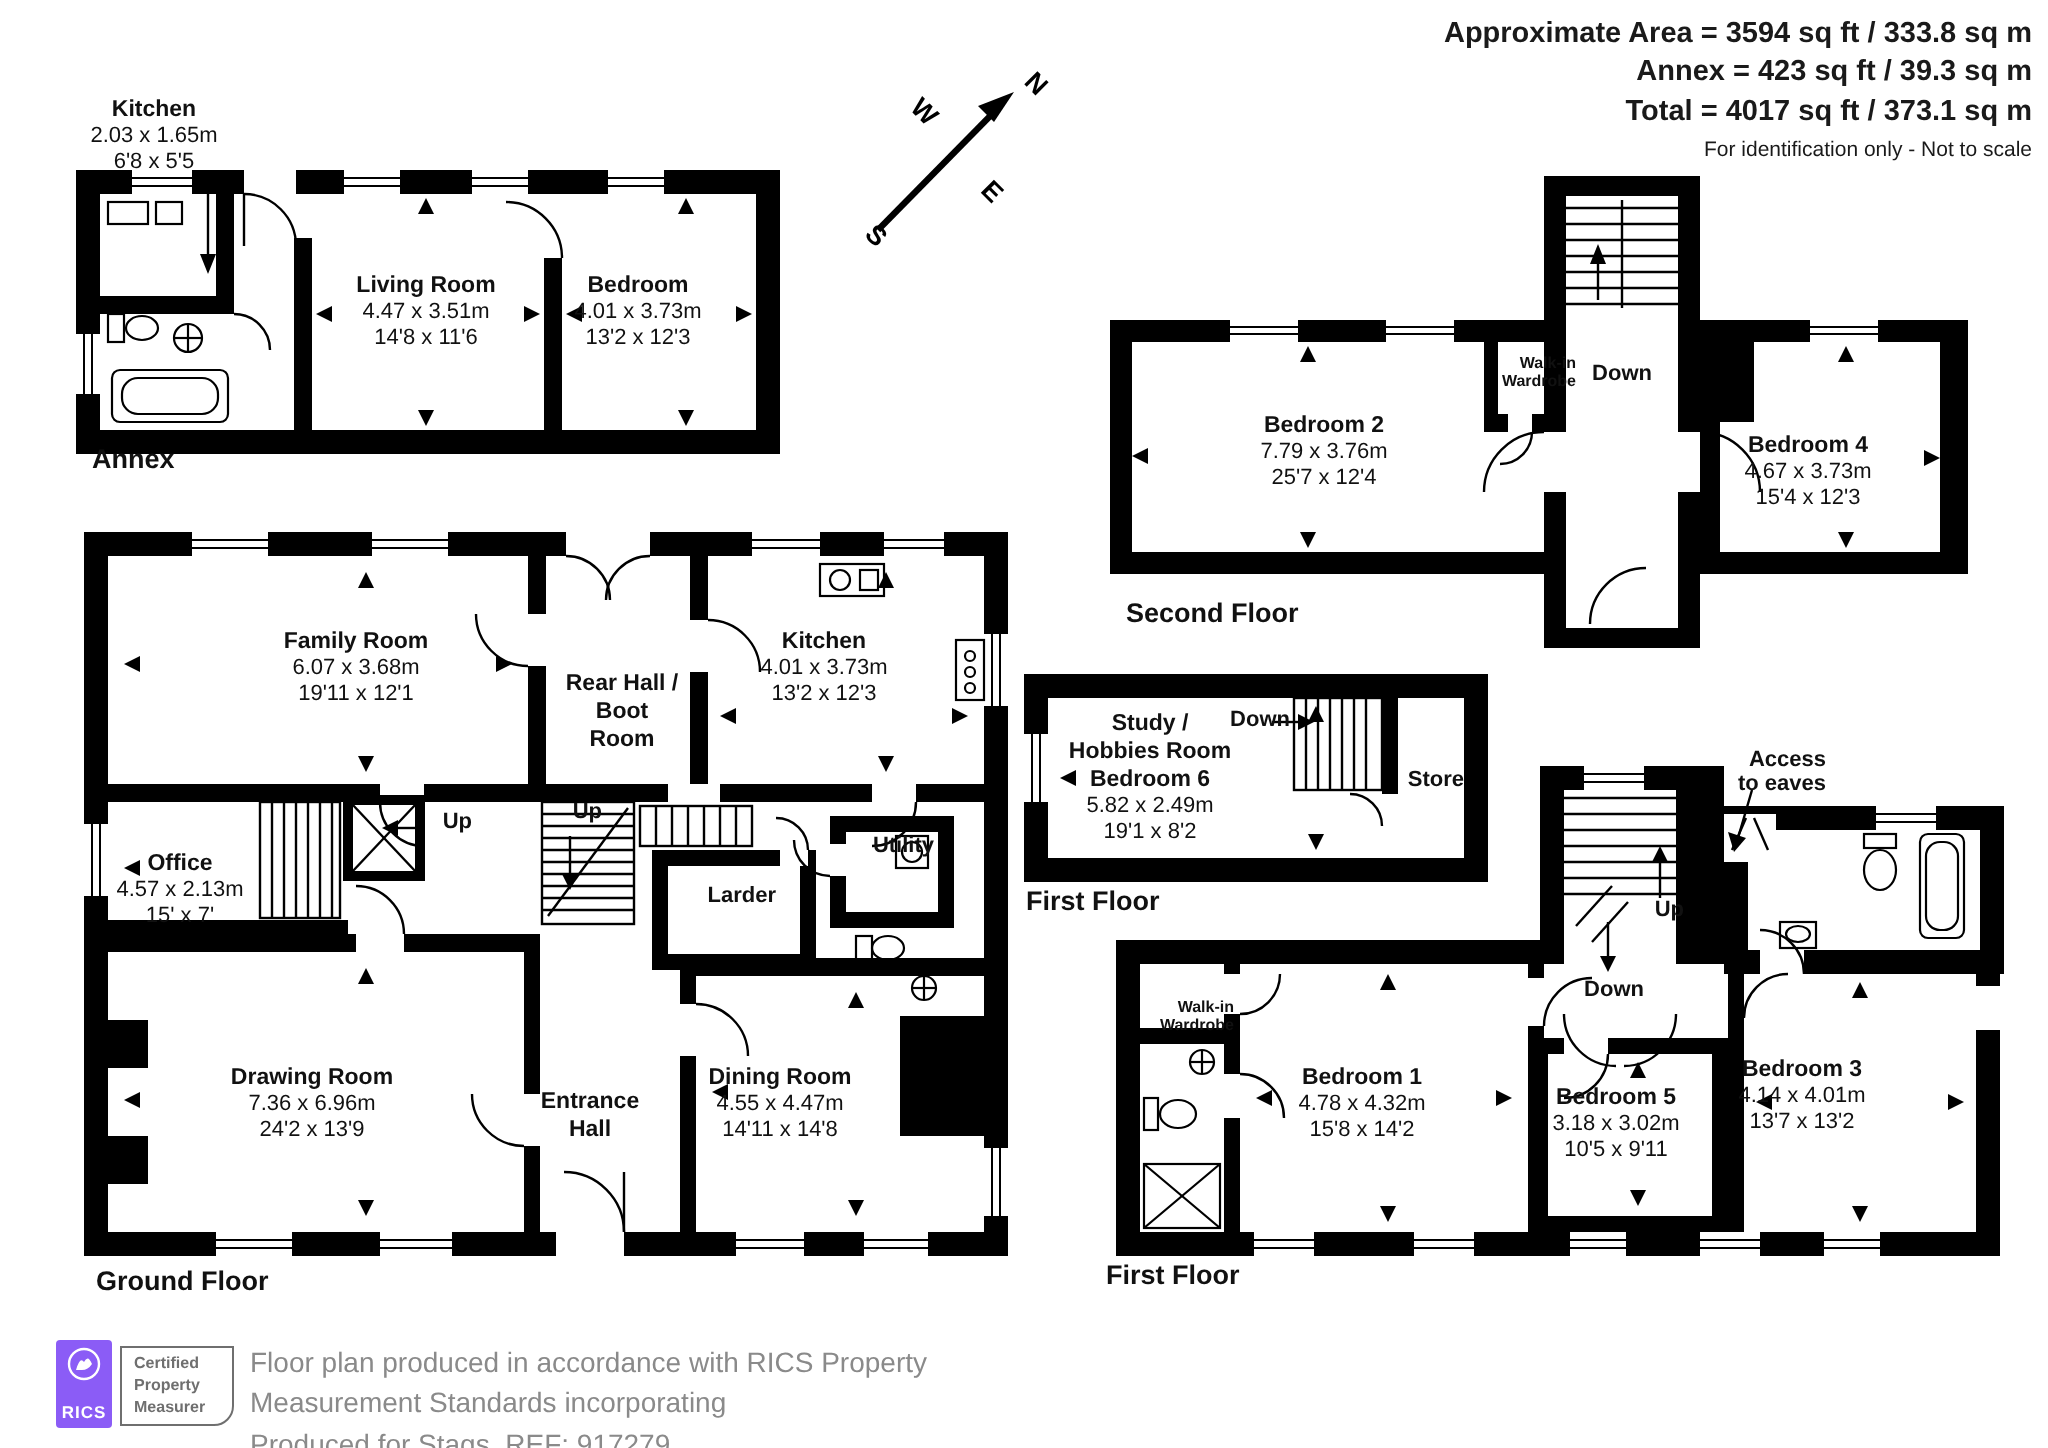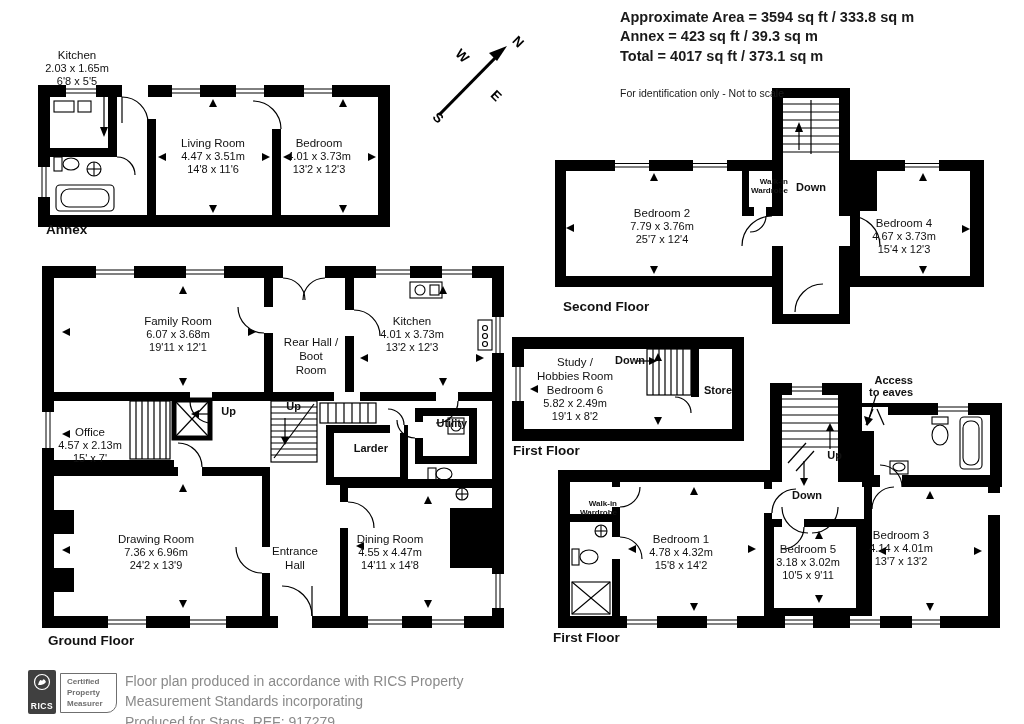--- a/index.html
+++ b/index.html
@@ -5,29 +5,29 @@
   *{margin:0;padding:0;box-sizing:border-box}
   html,body{background:#fff}
   body{width:1024px;height:724px;position:relative;overflow:hidden;
        font-family:"Liberation Sans",sans-serif;color:#111}
   svg{position:absolute;overflow:visible}
   .thin{fill:none;stroke:#000;stroke-width:1.2}
   .fixt{fill:none;stroke:#000;stroke-width:1.1}
   .winline{stroke:#000;stroke-width:1}
   .dim{fill:#000}
   .rlabel{position:absolute;text-align:center;line-height:1.22;font-size:11px;color:#111;z-index:5}
-  .rname{font-weight:normal;font-size:11.5px}
+  .rname{font-weight:bold;font-size:11.5px}
   .rdim{font-size:11px}
   .slabel{position:absolute;text-align:right;font-weight:bold;font-size:11px;line-height:1.12;color:#111;z-index:5}
   .tiny{font-size:8px;line-height:1.15}
   .ftitle{position:absolute;font-weight:bold;font-size:13.5px;color:#111;z-index:5}
-  .hdr{position:absolute;right:24px;top:8px;width:380px;z-index:5}
+  .hdr{position:absolute;right:8px;top:8px;width:380px;text-align:right;z-index:5}
   .hdr .hl{font-size:14.5px;font-weight:bold;line-height:1.33;color:#1a1a1a}
-  .hdr .note{font-size:10.5px;margin-top:21px;color:#1a1a1a}
-  .footer-box{position:absolute;left:28px;top:670px;width:28px;height:44px;background:#404040;
+  .hdr .note{font-size:10.5px;margin-top:3px;color:#1a1a1a}
+  .footer-box{position:absolute;left:28px;top:670px;width:28px;height:44px;background:#8b5cf6;
               border-radius:2px;z-index:5;text-align:center}
   .footer-box .ricstxt{color:#fff;font-weight:bold;font-size:8.5px;position:absolute;bottom:3px;left:0;right:0;letter-spacing:.5px}
   .badge{position:absolute;left:60px;top:673px;width:57px;height:40px;border:1.5px solid #6f6f6f;
          border-radius:0 0 10px 0;padding:3px 16px 0 6px;z-index:5}
   .badge div{font-size:8px;font-weight:bold;color:#6f6f6f;line-height:1.35}
   .fpara{position:absolute;left:125px;top:671px;width:420px;font-size:14px;line-height:1.45;color:#8a8a8a;z-index:5}
 </style>
 </head>
 <body>
 

